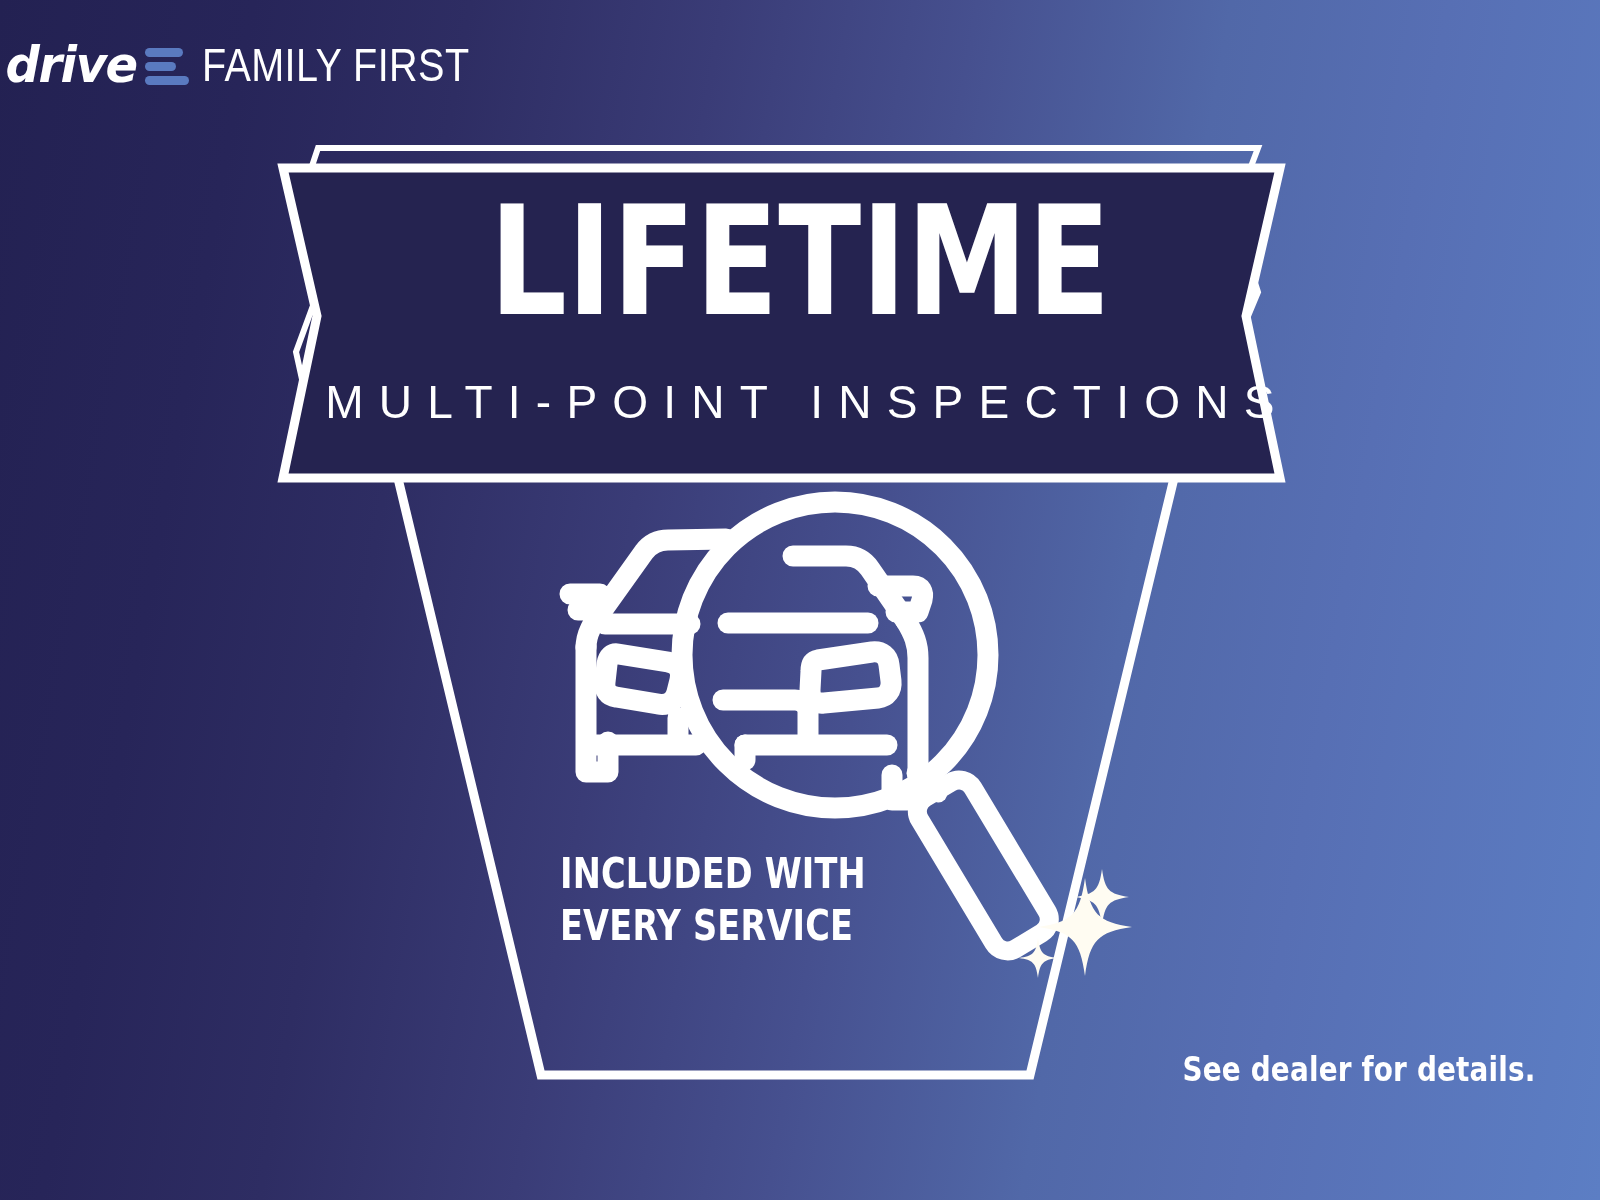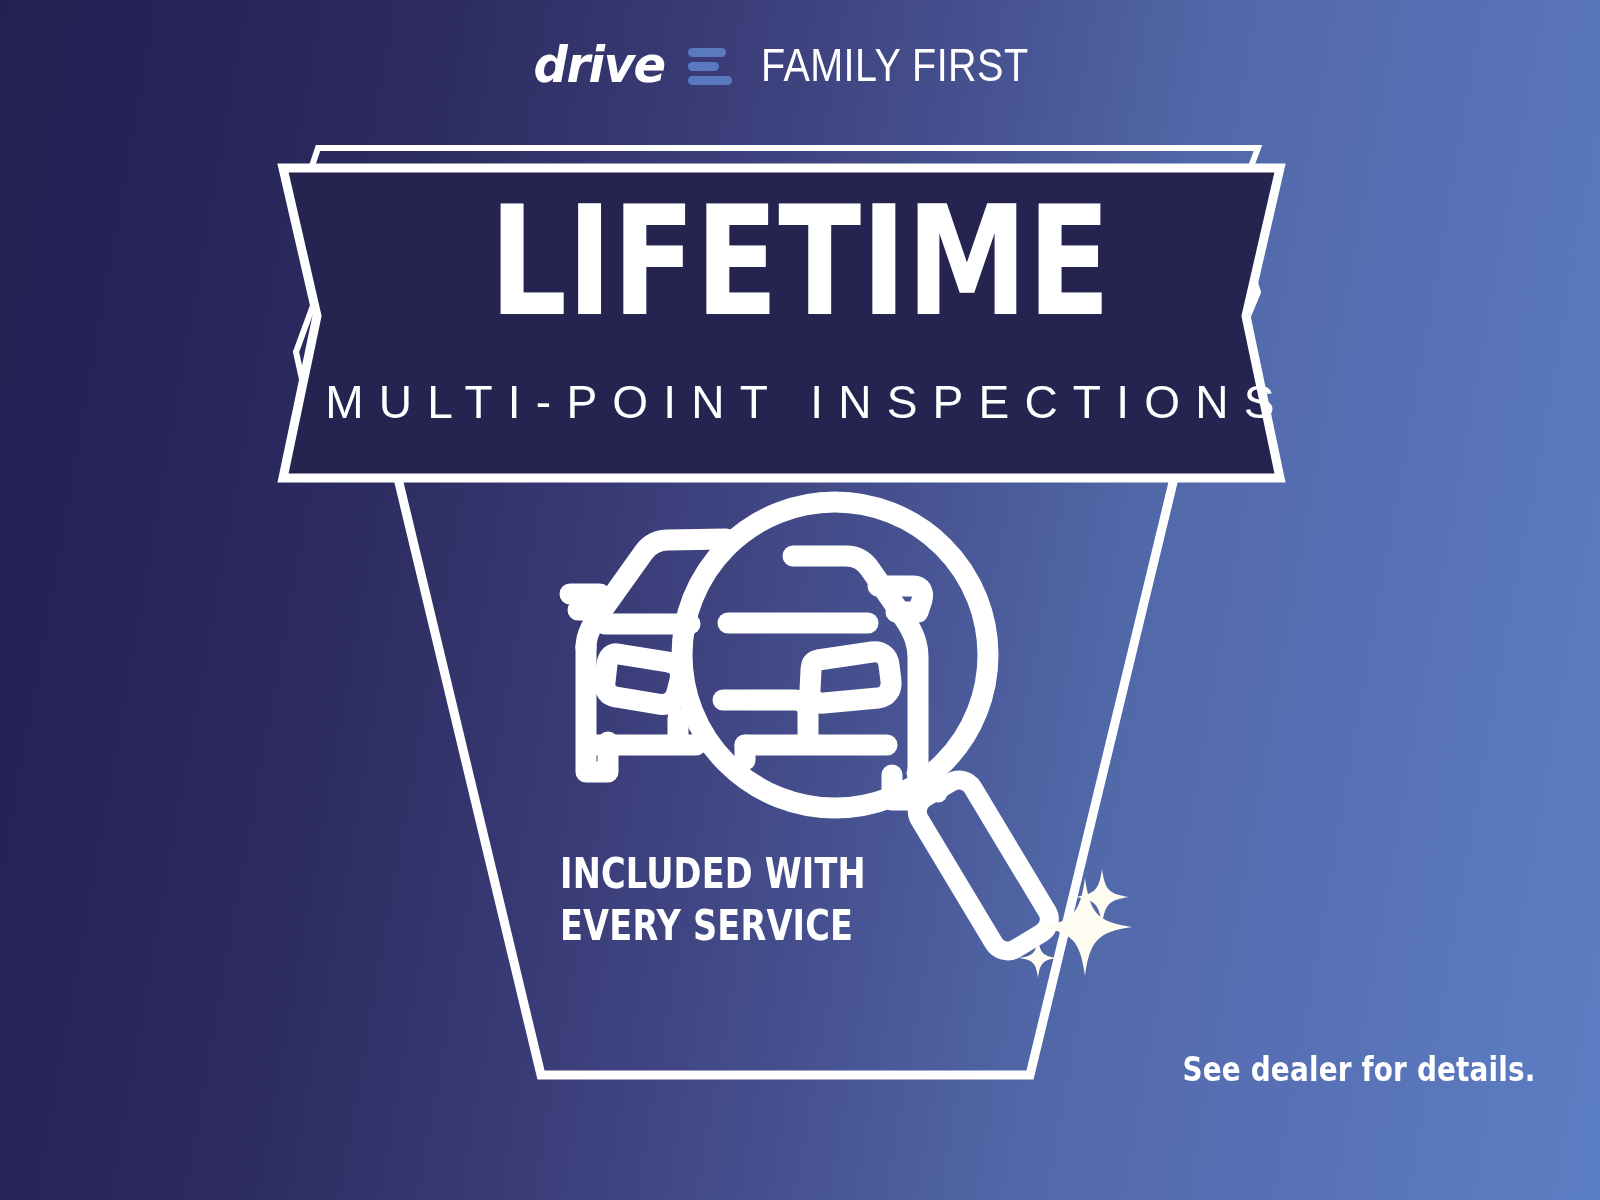--- a/index.html
+++ b/index.html
@@ -40,22 +40,22 @@
 
   
   .logo-row {
     position: absolute;
     top: 34px;
     left: 0;
     width: 1600px;
     height: 62px;
     display: flex;
     align-items: center;
-    justify-content: center;
-    gap: 16px;
+    justify-content: flex-start;
+    gap: 0px;
   }
   .logo-drive {
     font-family: "DejaVu Sans", sans-serif;
     font-style: italic;
     font-weight: bold;
     font-size: 50px;
     letter-spacing: -1.5px;
     color: #ffffff;
     line-height: 1;
     transform: scaleX(0.96);

